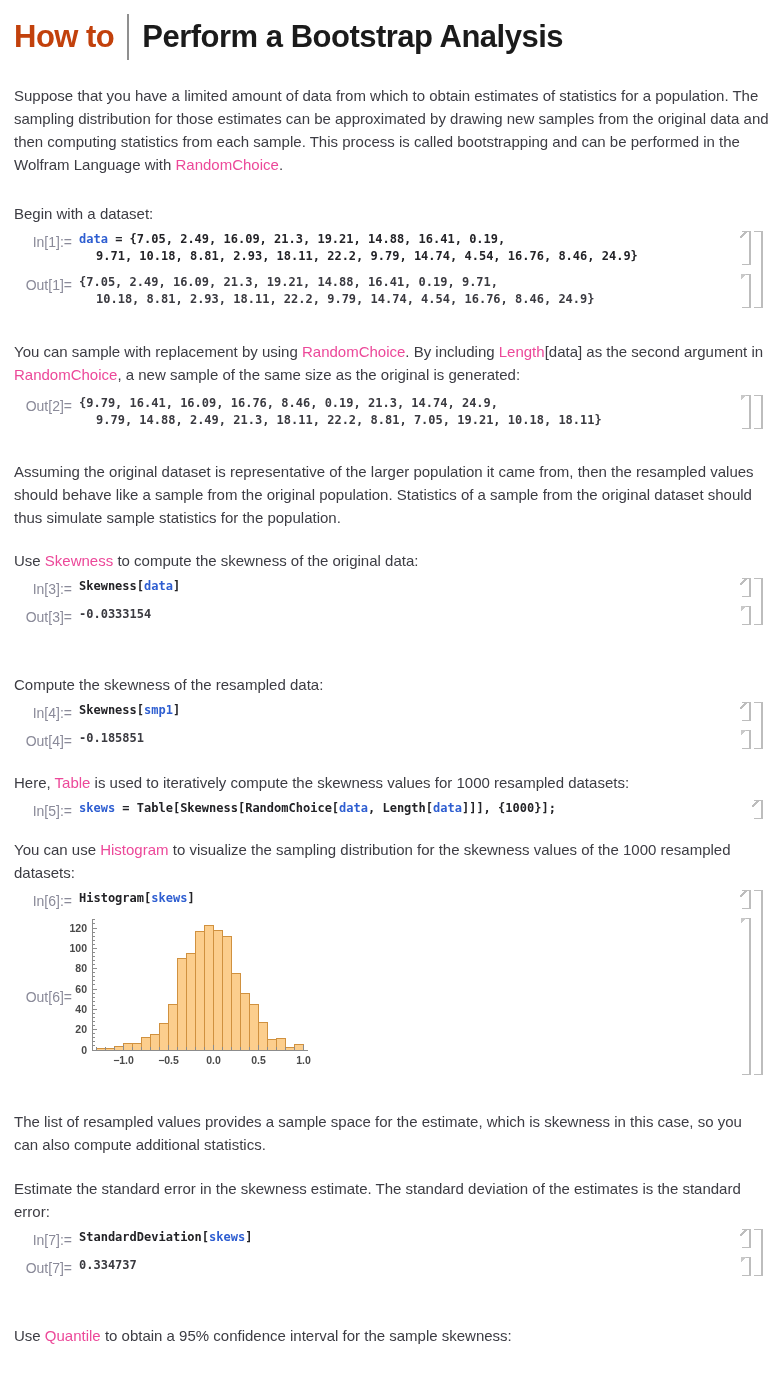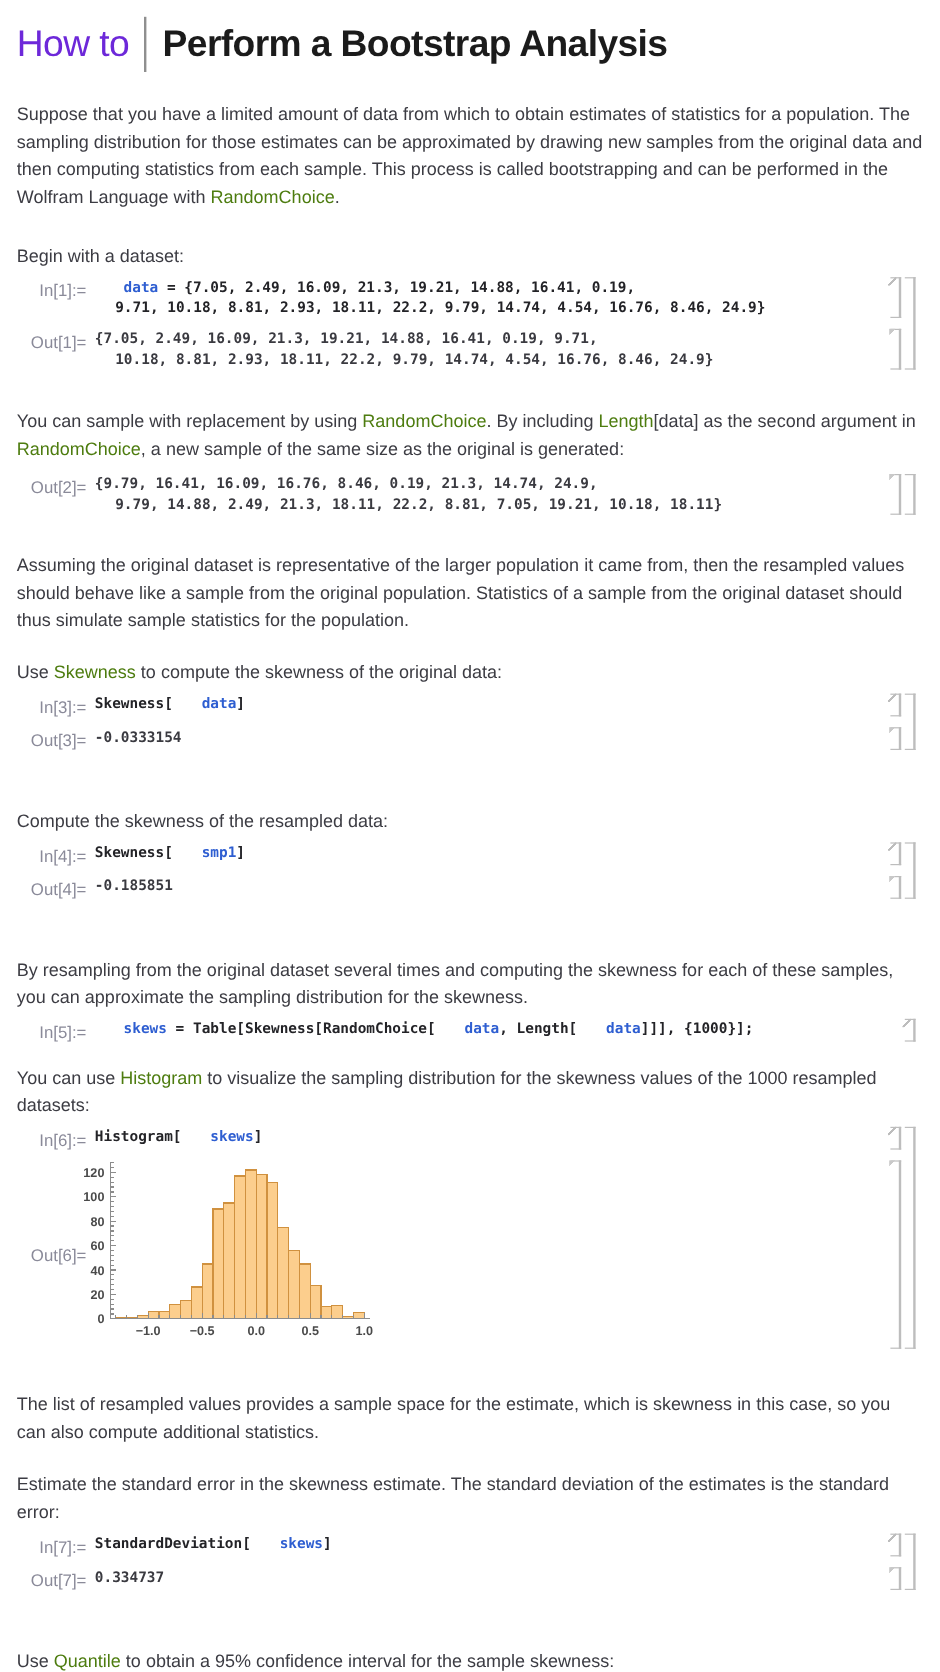--- a/index.html
+++ b/index.html
@@ -1,39 +1,39 @@
 <!DOCTYPE html>
 <html><head>
 <meta charset="utf-8">
 <style>
   html,body{margin:0;padding:0;background:#ffffff;}
   body{font-family:"Liberation Sans",sans-serif;color:#3c3c43;}
   .page{width:783px;box-sizing:border-box;padding:0 14px 10px 14px;position:relative;}
 
   
   .title-row{display:flex;align-items:center;margin-top:12px;height:50px;}
-  .title-prefix{font-size:31px;font-weight:normal;color:#6d28d9;letter-spacing:-0.5px;}
+  .title-prefix{font-size:31px;font-weight:bold;color:#c2410c;letter-spacing:-0.5px;}
   .title-divider{width:2px;height:46px;background:#8f8f8f;margin:0 13px 0 13px;}
   .title-main{font-size:31px;font-weight:bold;color:#1b1b1b;letter-spacing:-0.5px;}
 
   
   .para{font-size:15px;line-height:23px;margin:0;color:#3c3c43;}
-  .seg-link{color:#4d7c0f;text-decoration:none;cursor:pointer;}
+  .seg-link{color:#ec4899;text-decoration:none;cursor:pointer;}
 
   
   .group{position:relative;}
   .cell{display:flex;align-items:flex-start;position:relative;padding-right:40px;box-sizing:border-box;}
   .cell.center{align-items:center;}
   .cell + .cell{margin-top:9px;}
   .cell-label{width:58px;min-width:58px;text-align:right;font-size:14px;color:#8a8a99;padding-top:3px;white-space:nowrap;}
   .cell.center .cell-label{padding-top:0;}
   .cell-code{margin-left:7px;font-family:"DejaVu Sans Mono",monospace;font-weight:bold;font-size:12px;line-height:17px;color:#232327;white-space:pre;}
   .out .cell-code{color:#3a3a40;}
   .code-line.cont{padding-left:17px;}
-  .tok-blue{color:#2e5ed1;margin-left:24px;}
+  .tok-blue{color:#2e5ed1;}
 
   
   .cbr{position:absolute;top:0;bottom:0;width:7px;border-top:1px solid #bdbdbd;border-bottom:1px solid #bdbdbd;border-right:2px solid #bdbdbd;}
   .cbr.inner{right:18px;}
   .cbr.outer{right:6px;}
   .cbr.notch::before{content:"";position:absolute;left:-2px;top:-1px;width:7px;height:7px;
     background:linear-gradient(to bottom right,transparent 42%,#bdbdbd 42%,#bdbdbd 60%,transparent 60%);}
   .cbr.onotch::before{content:"";position:absolute;left:-1px;top:-1px;width:5px;height:5px;
     background:linear-gradient(135deg,#c9c9c9 52%,transparent 52%);}
 
@@ -111,22 +111,22 @@
       <span class="cbr inner notch"></span>
     </div>
     <div class="cell out">
       <div class="cell-label">Out[4]=</div>
       <div class="cell-code"><div class="code-line"><span>-0.185851</span></div></div>
       <span class="cbr inner onotch"></span>
     </div>
     <span class="cbr outer"></span>
   </div>
 
-  <p class="para mt34"><span>By resampling from the original dataset several times and computing the skewness for each of these samples, you can approximate the sampling distribution for the skewness.</span></p>
-
+
+  <p class="para mt22"><span>Here, </span><a class="seg-link" href="#">Table</a><span> is used to iteratively compute the skewness values for 1000 resampled datasets:</span></p>
 
   <div class="group mt6">
     <div class="cell in">
       <div class="cell-label">In[5]:=</div>
       <div class="cell-code"><div class="code-line"><span class="tok-blue">skews</span><span> = Table[Skewness[RandomChoice[</span><span class="tok-blue">data</span><span>, Length[</span><span class="tok-blue">data</span><span>]]], {1000}];</span></div></div>
       <span class="cbr outer notch"></span>
     </div>
   </div>
 
   <p class="para mt19"><span>You can use </span><a class="seg-link" href="#">Histogram</a><span> to visualize the sampling distribution for the skewness values of the 1000 resampled datasets:</span></p>

